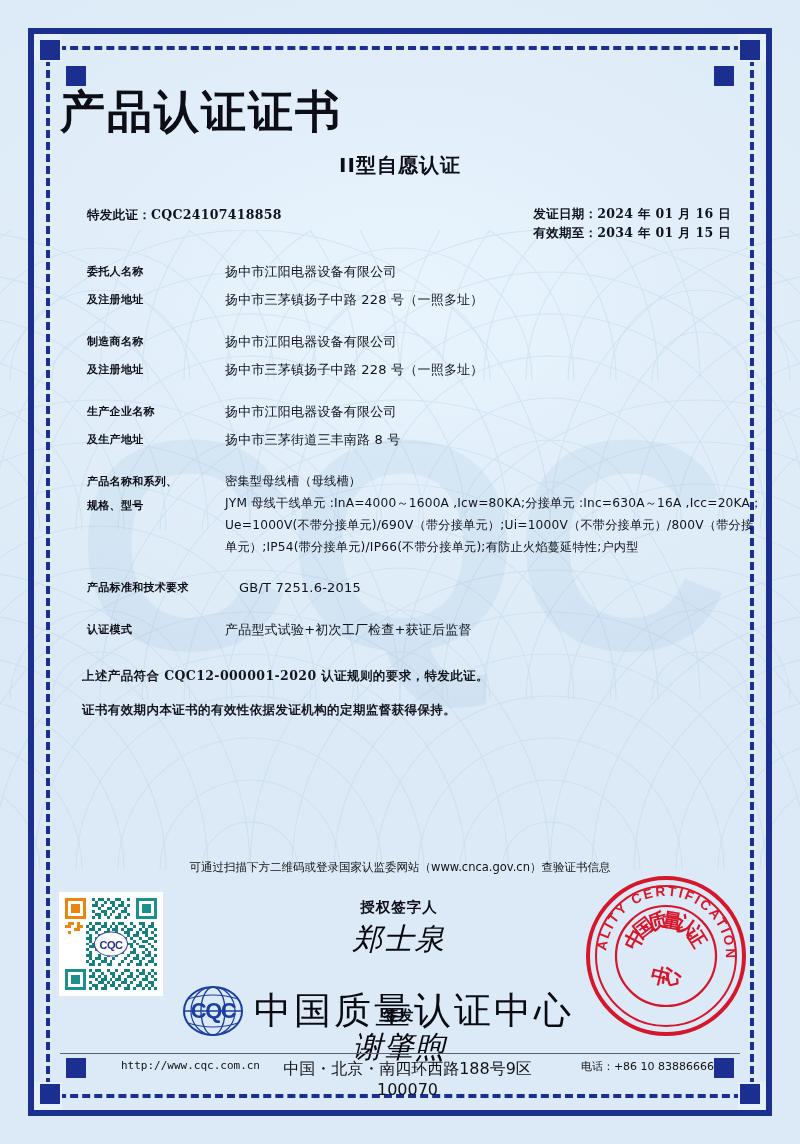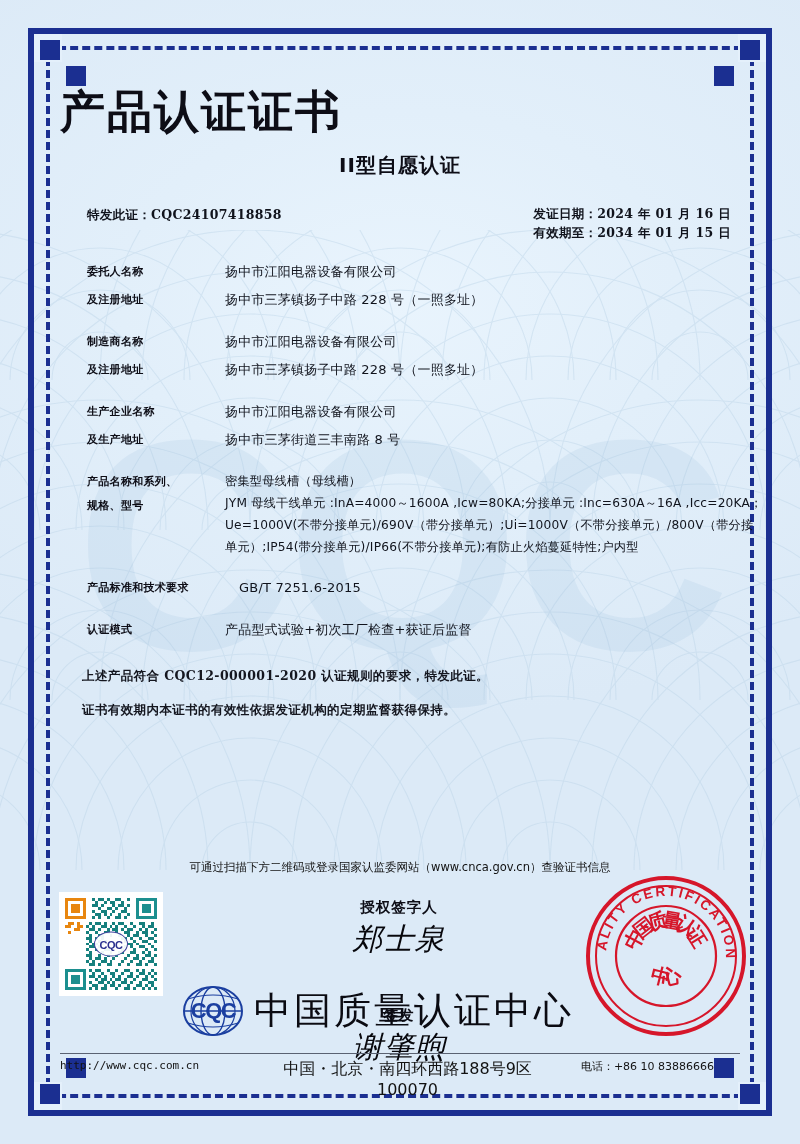--- a/index.html
+++ b/index.html
@@ -214,21 +214,21 @@
   .footer-rule {
     position: absolute; left: 0; right: 0; top: 993px;
     border-top: 1.4px solid #5a6272;
   }
   .footer {
     position: absolute; left: 0; right: 0; top: 999px;
     display: flex; align-items: flex-start;
     font-family: "DejaVu Sans Mono", "Liberation Mono", monospace;
     font-size: 11px; color: #121212;
   }
-  .f-left  { flex: 0 0 200px; text-align: left; }
+  .f-left  { flex: 0 0 200px; text-align: right; }
   .f-mid   { flex: 1; text-align: center; font-family: "DejaVu Sans", "Liberation Sans", sans-serif; font-size: 16px; }
   .f-right { flex: 0 0 185px; text-align: center; font-family: "DejaVu Sans", "Liberation Sans", sans-serif; font-size: 11px; }
 </style>
 </head>
 <body>
 
 <div id="cert">
 
   <svg class="watermark" viewBox="0 0 820 820">
     <defs>

